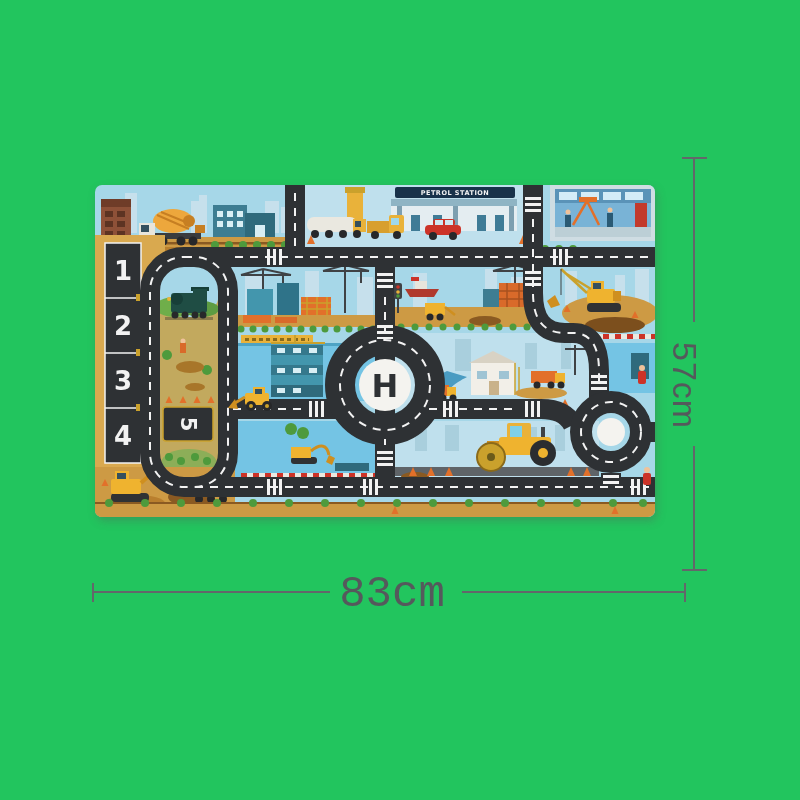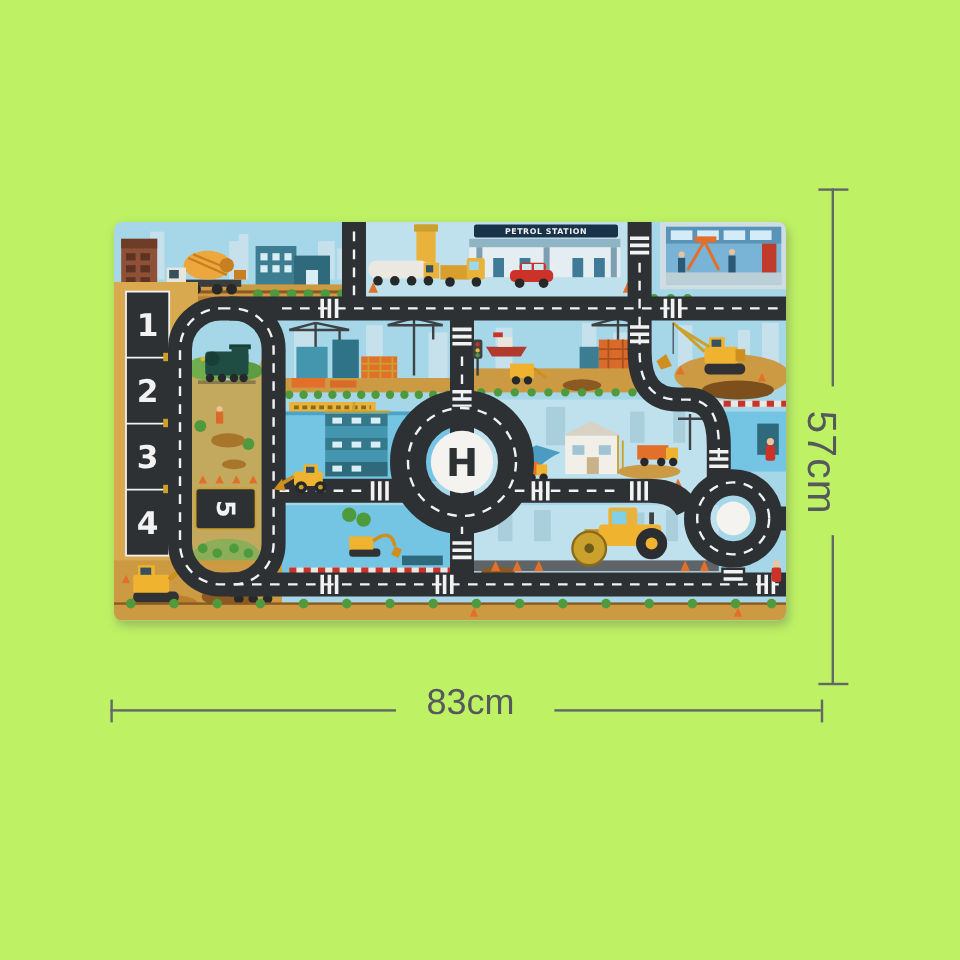--- a/index.html
+++ b/index.html
@@ -1,26 +1,26 @@
 <!DOCTYPE html>
 <html><head>
 <meta charset="utf-8">
 <style>
   html,body{margin:0;padding:0;background:#ffffff;}
-  .stage{position:relative;width:800px;height:800px;background:#bef264;overflow:hidden;
+  .stage{position:relative;width:800px;height:800px;background:#22c55e;overflow:hidden;
          font-family:"Liberation Sans", sans-serif;}
   .mat{position:absolute;left:95px;top:185px;width:560px;height:332px;border-radius:7px;
        overflow:hidden;box-shadow:2px 4px 8px rgba(90,90,90,.35);}
   .mat svg{display:block;}
   .dim-line{position:absolute;background:#63676a;}
   .dim-label-v{position:absolute;left:664px;top:326px;height:120px;width:40px;
     writing-mode:vertical-rl;text-orientation:mixed;font-size:34px;color:#55595c;
     letter-spacing:1px;display:flex;align-items:center;justify-content:center;}
   .dim-label-h{position:absolute;left:327px;top:569px;width:130px;text-align:center;
-    font-size:30px;color:#55595c;}
+    font-size:44px;color:#55595c;font-family:Liberation Mono, monospace;}
   svg text{font-family:"DejaVu Sans", sans-serif;}
 </style>
 </head>
 <body>
 
 <div class="stage">
 
   <div class="mat">
   <svg width="560" height="332" viewBox="0 0 560 332" xmlns="http://www.w3.org/2000/svg">
 

